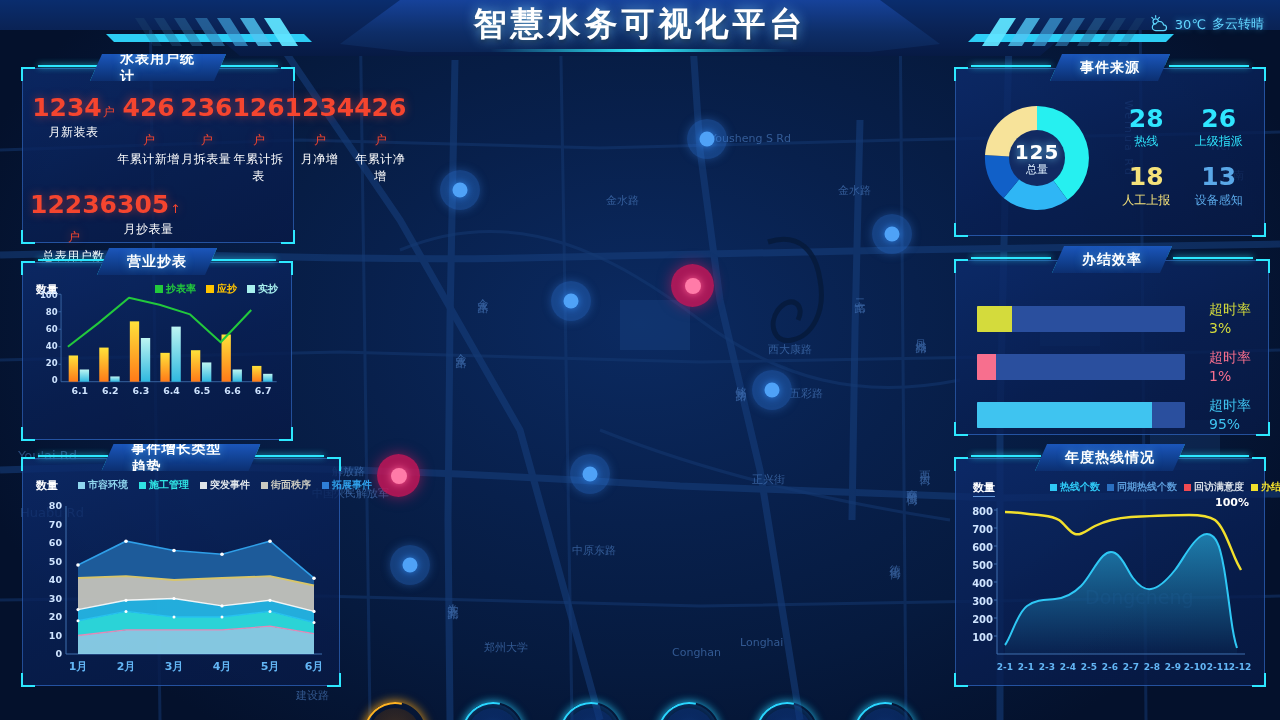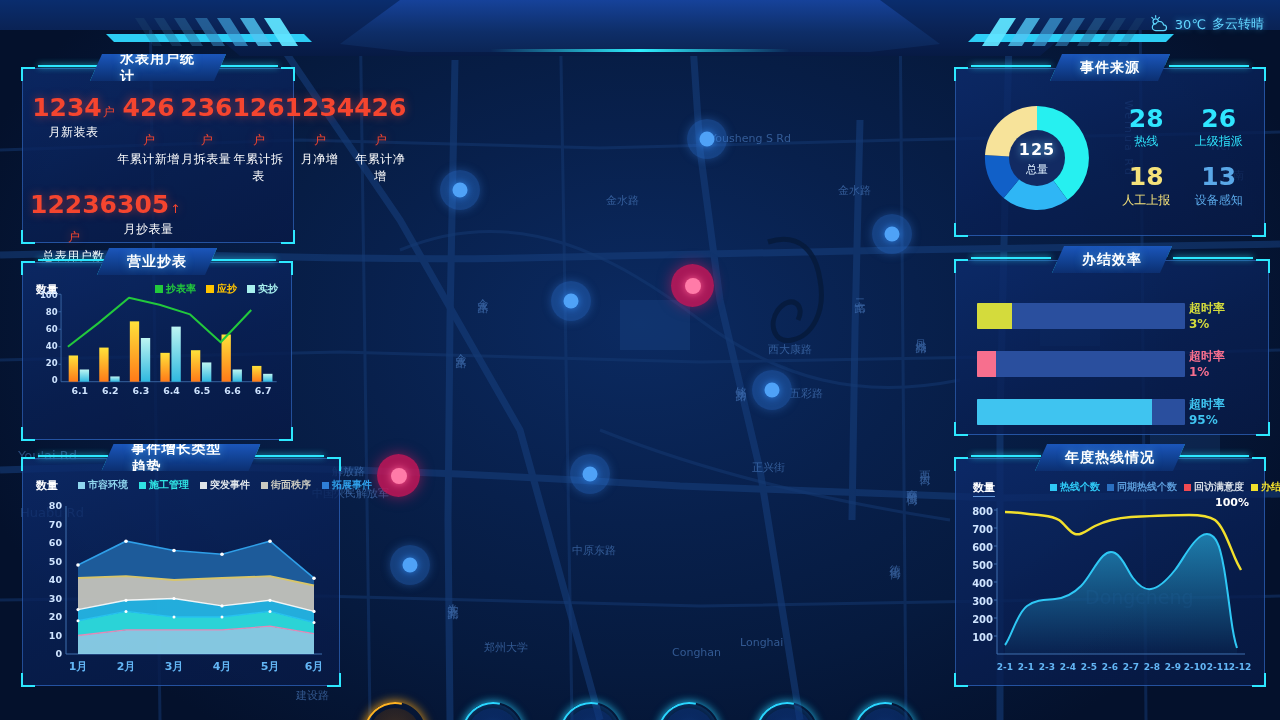--- a/index.html
+++ b/index.html
@@ -159,26 +159,26 @@
     position: absolute; display: flex; align-items: center;
   }
   .eff-track {
     position: relative;
     height: 26px;
     background: #2a4f9e;
     border-radius: 1px;
     overflow: hidden;
   }
   .eff-fill { position: absolute; left: 0; top: 0; height: 100%; }
-  .eff-text { margin-left: 4px; font-size: 12px; font-weight: bold; line-height: 1.35; }
+  .eff-text { margin-left: 24px; font-size: 14px; font-weight: normal; line-height: 1.35; }
 
   
   .donut-center-num {
     position: absolute; width: 100%; text-align: center;
-    color: #fff; font-size: 16px; font-weight: bold; letter-spacing: 1px;
+    color: #fff; font-size: 20px; font-weight: bold; letter-spacing: 1px;
     text-shadow: 0 0 8px rgba(120,220,255,.8);
   }
   .donut-center-label {
     position: absolute; width: 100%; text-align: center;
     color: #dff0ff; font-size: 11px;
   }
   .src-grid {
     position: absolute; display: grid;
     grid-template-columns: 1fr 1fr; row-gap: 14px;
   }
@@ -272,21 +272,21 @@
       <div class="map-label" style="left:838px;top:183px">金水路</div>
       <div class="map-label vert" style="left:1122px;top:100px">Weihua Rd</div>
       <div class="map-label" style="left:1210px;top:140px">Wei</div>
       <div class="map-label" style="left:1222px;top:168px">河南</div>
       <div class="map-label vert" style="left:474px;top:290px">金水路</div>
       <div class="map-label vert" style="left:452px;top:345px">金水路</div>
       <div class="map-label vert" style="left:851px;top:290px">二七路</div>
       <div class="map-label" style="left:768px;top:342px">西大康路</div>
       <div class="map-label vert" style="left:732px;top:378px">铭功路</div>
       <div class="map-label" style="left:790px;top:386px">五彩路</div>
-      <div class="map-label" style="left:752px;top:460px">正兴街</div>
+      <div class="map-label" style="left:752px;top:472px">正兴街</div>
       <div class="map-label vert" style="left:916px;top:462px">西大街</div>
       <div class="map-label vert" style="left:912px;top:330px">凤城路</div>
       <div class="map-label vert" style="left:886px;top:556px">德化街</div>
       <div class="map-label vert" style="left:903px;top:480px">南顺城街</div>
       <div class="map-label big" style="left:18px;top:448px">You'ai Rd</div>
       <div class="map-label big" style="left:20px;top:505px">Huabu Rd</div>
       <div class="map-label" style="left:572px;top:543px">中原东路</div>
       <div class="map-label" style="left:332px;top:464px">解放路</div>
       <div class="map-label" style="left:330px;top:482px">学院</div>
       <div class="map-label vert" style="left:444px;top:594px">大学北路</div>
@@ -360,20 +360,21 @@
         <path d="M 22 38 L 40 10 L 56 10 L 38 38 Z" fill="#5fe4ff" opacity="0.95"></path>
         <path d="M 48 38 L 66 10 L 80 10 L 62 38 Z" fill="#4fc5f2" opacity="0.82"></path>
         <path d="M 72 38 L 90 10 L 103 10 L 85 38 Z" fill="#3f9fd8" opacity="0.70"></path>
         <path d="M 95 38 L 113 10 L 125 10 L 107 38 Z" fill="#3585bd" opacity="0.58"></path>
         <path d="M 117 38 L 135 10 L 146 10 L 128 38 Z" fill="#2e6ea0" opacity="0.47"></path>
         <path d="M 138 38 L 156 10 L 166 10 L 148 38 Z" fill="#2a5f8b" opacity="0.36"></path>
         <path d="M 158 38 L 176 10 L 185 10 L 167 38 Z" fill="#27547a" opacity="0.26"></path>
       </g>
     </svg>
 
+    <div class="title">智慧水务可视化平台</div>
     <div class="title-underline"></div>
 
     <div class="weather">
       <svg width="20" height="20" viewBox="0 0 24 24">
         <g stroke="#5fd8ff" stroke-width="1.4" fill="none" stroke-linecap="round">
           <line x1="8" y1="2" x2="8" y2="4"></line>
           <line x1="3.4" y1="4" x2="4.7" y2="5.3"></line>
           <line x1="12.6" y1="4" x2="11.3" y2="5.3"></line>
           <circle cx="8" cy="9" r="3.2"></circle>
         </g>

